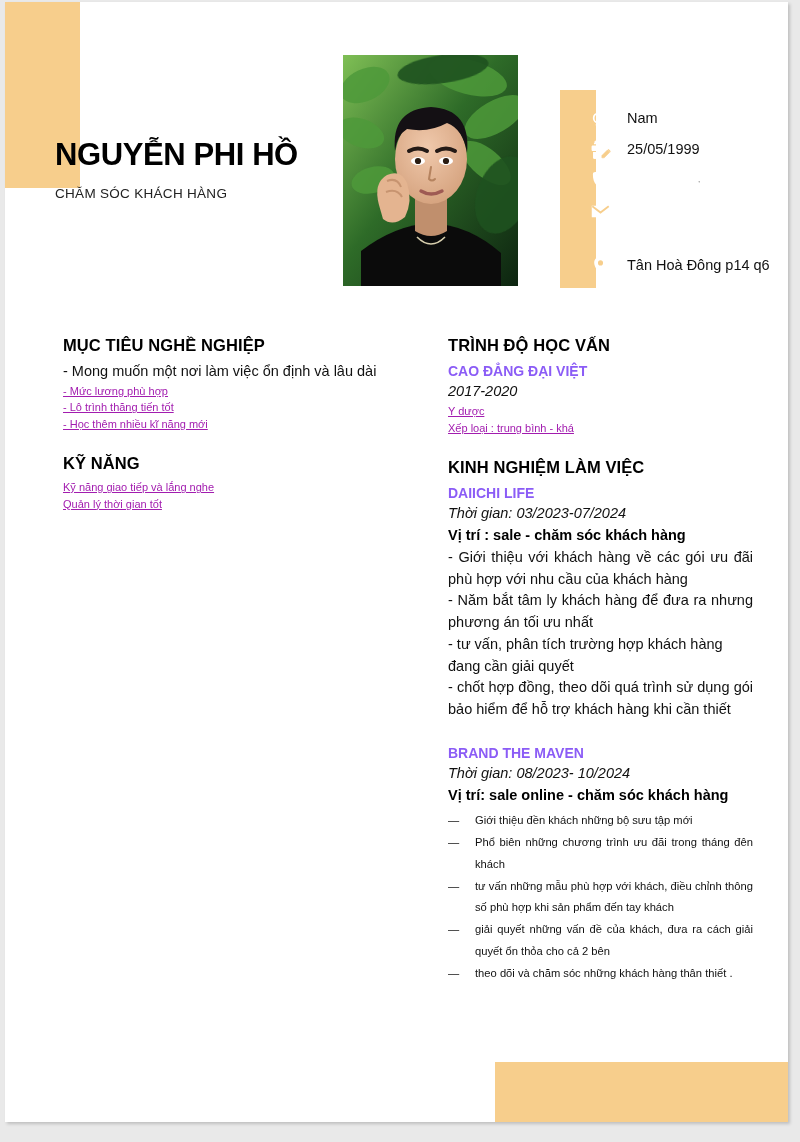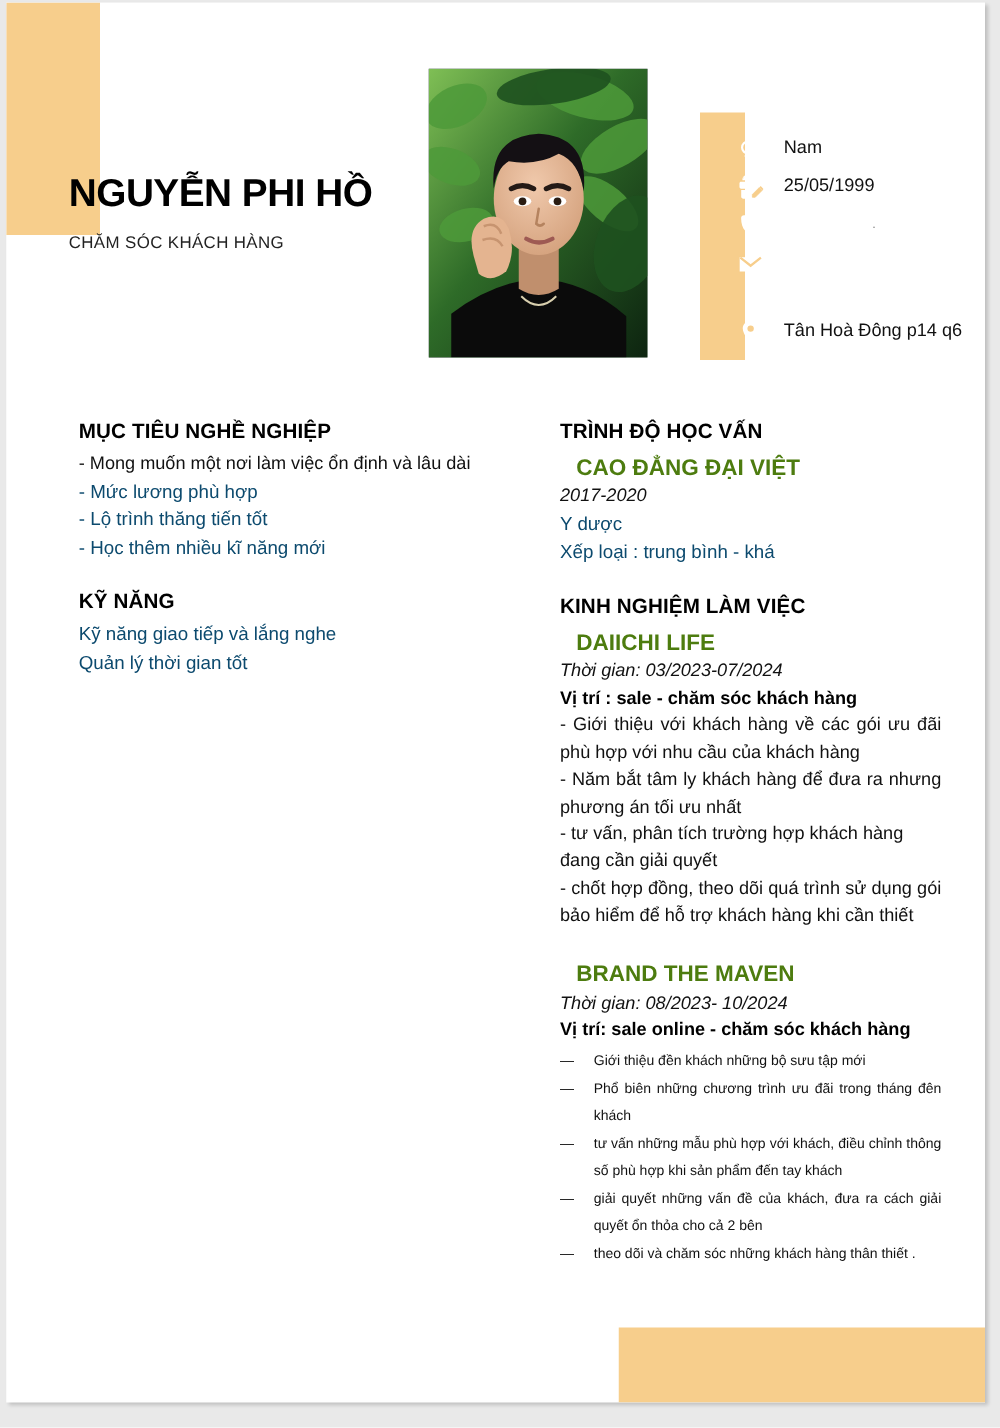--- a/index.html
+++ b/index.html
@@ -144,30 +144,30 @@
   }
   .block { margin-bottom: 22px; }
   .para {
     margin: 0;
     font-size: 14.5px;
     line-height: 1.50;
     color: #111;
     text-align: justify;
   }
   .line {
-    font-size: 15px;
+    font-size: 11px;
     line-height: 1.50;
-    color: #0c4a6e;
+    color: #a21caf;
+    text-decoration: underline;
   }
   .org {
-    font-size: 18px;
+    font-size: 14px;
     font-weight: bold;
-    color: #4d7c0f;
+    color: #8b5cf6;
     line-height: 1.45;
-    margin-left: 13px;
   }
   .period {
     font-size: 14.5px;
     font-style: italic;
     color: #111;
     line-height: 1.50;
   }
   .role {
     font-size: 14.5px;
     font-weight: bold;

